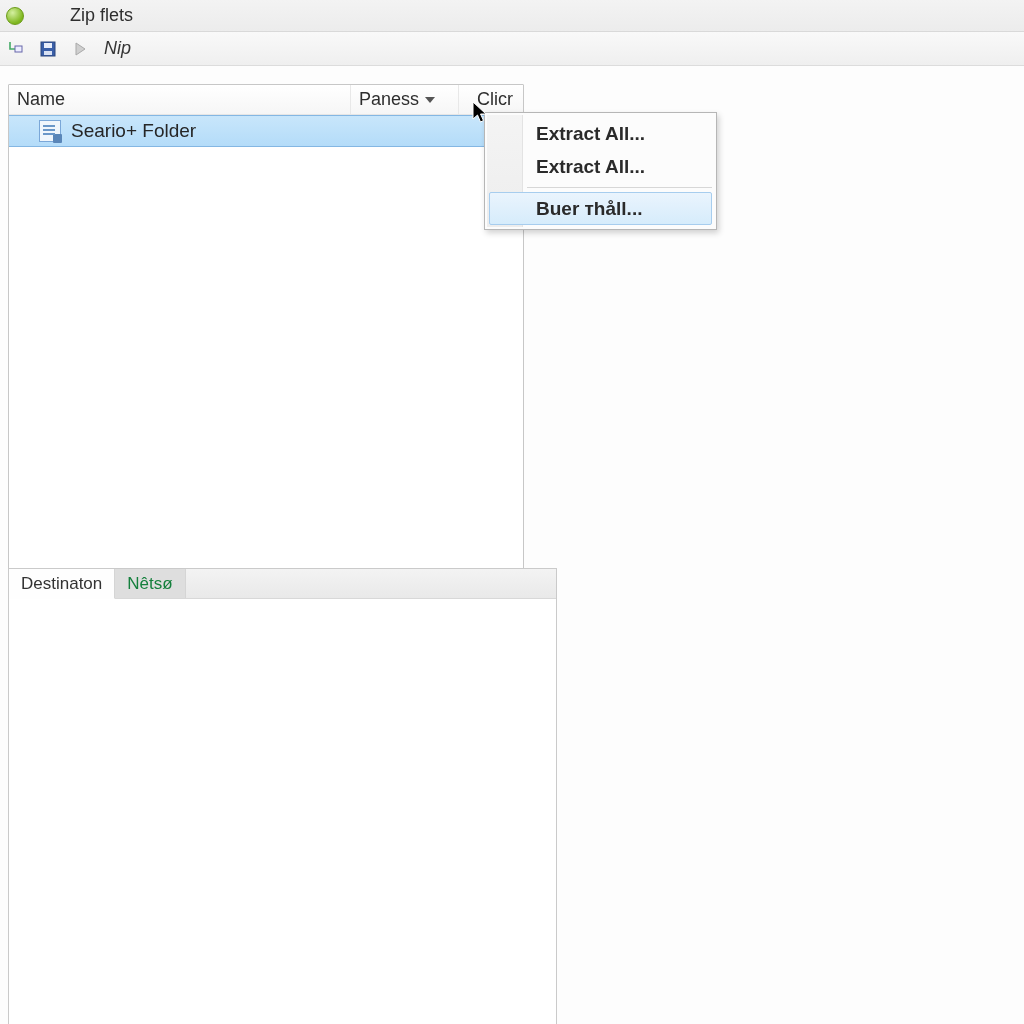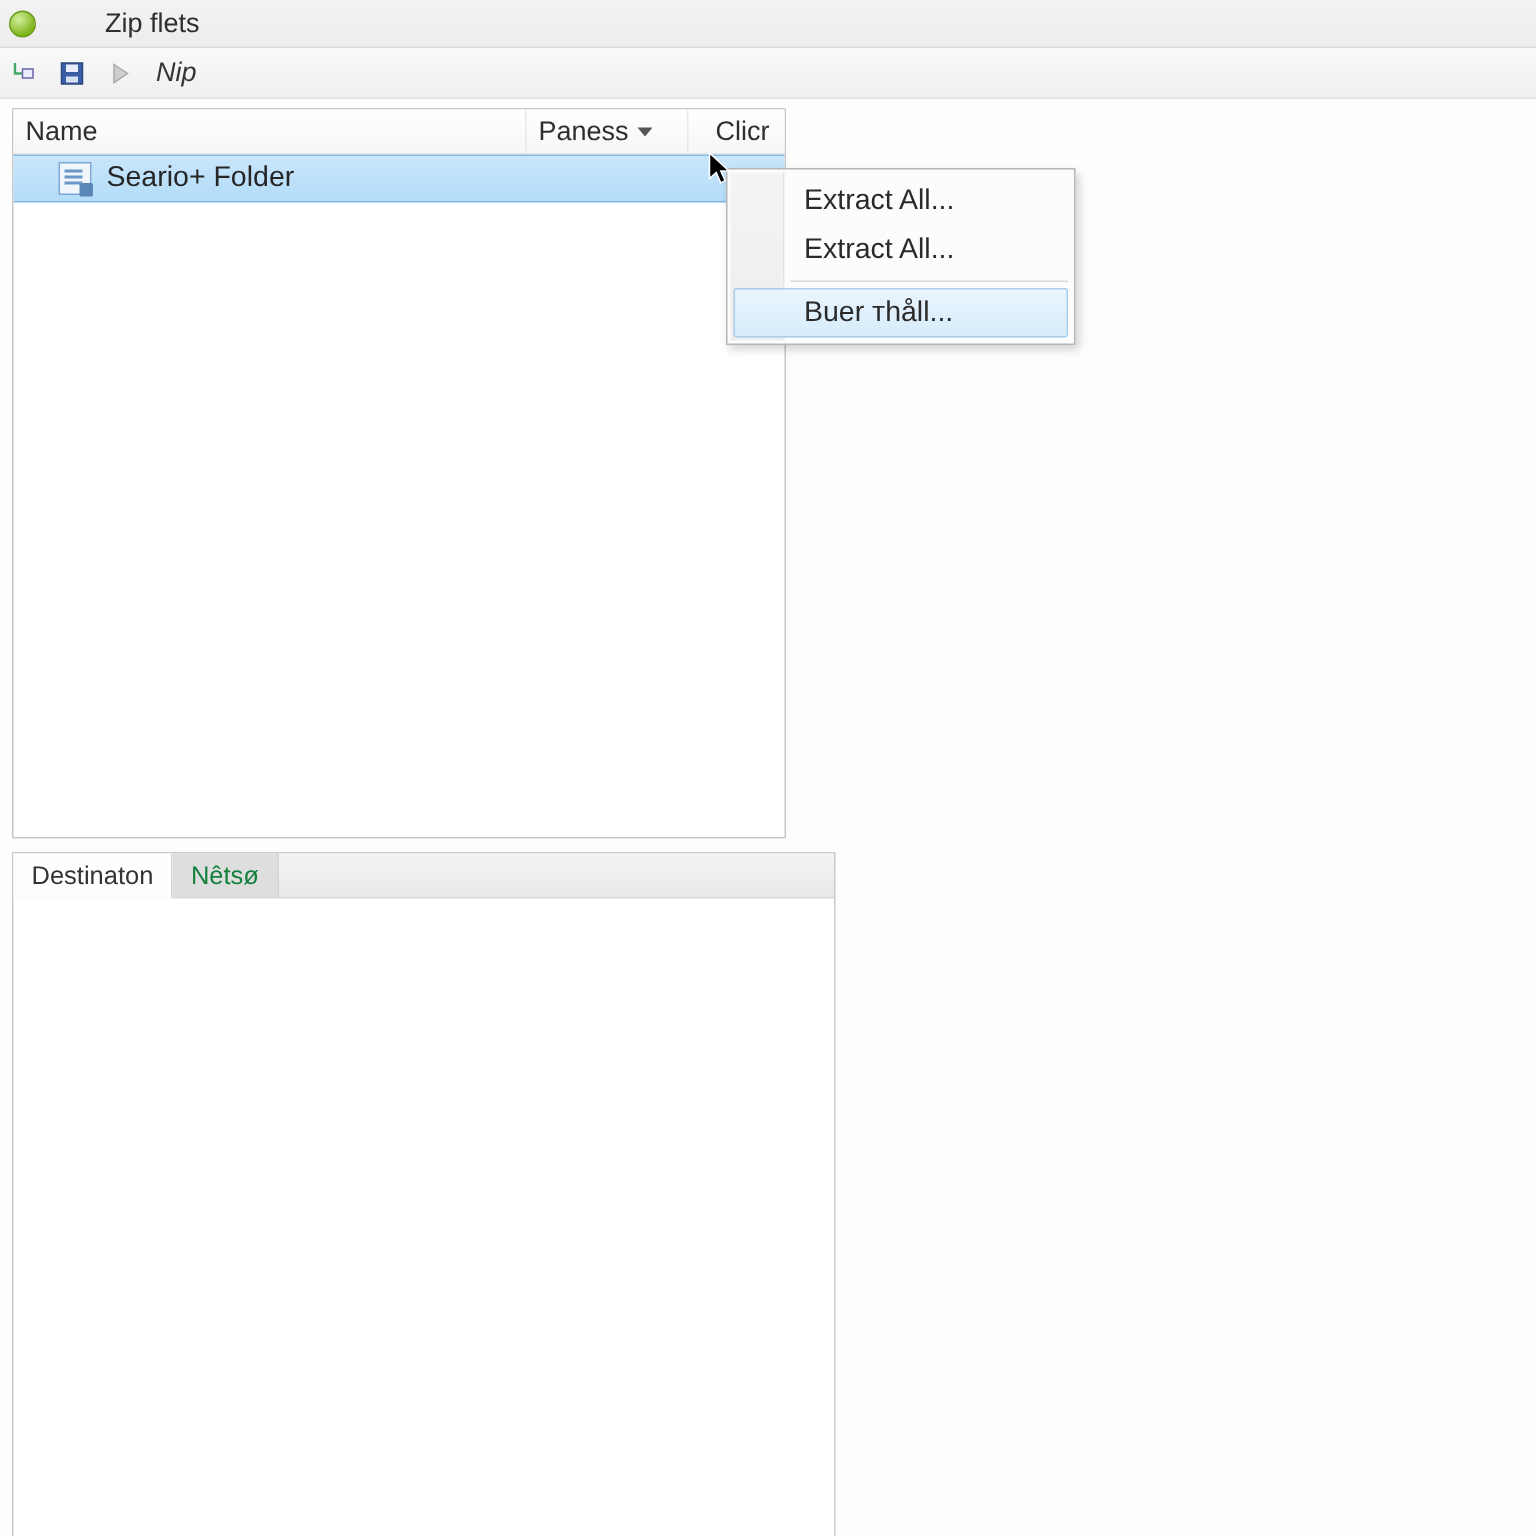--- a/index.html
+++ b/index.html
@@ -54,21 +54,21 @@
   .tool-icon svg { width: 18px; height: 18px; }
   .toolbar .nip {
     font-size: 18px;
     color: #353535;
     margin-left: 2px;
   }
 
   
   .list-panel {
     position: absolute;
-    left: 8px; top: 72px;
+    left: 8px; top: 84px;
     width: 516px; height: 487px;
     background: #ffffff;
     border: 1px solid #c7c7c7;
     border-radius: 1px;
   }
   .list-header {
     height: 30px;
     display: flex;
     align-items: center;
     border-bottom: 1px solid #e6e6e6;
@@ -154,21 +154,21 @@
     padding: 4px 2px;
     z-index: 30;
   }
   .menu-gutter {
     position: absolute;
     left: 2px; top: 2px; bottom: 2px;
     width: 36px;
     background: linear-gradient(#f4f4f4, #ededed);
     border-right: 1px solid #e3e3e3;
   }
-  .menu-items { position: relative; }
+  .menu-items { position: relative; font-weight: bold; }
   .menu-item {
     height: 33px;
     display: flex;
     align-items: center;
     padding-left: 46px;
     font-size: 19px;
     color: #2a2a2a;
     border: 1px solid transparent;
     border-radius: 2px;
     margin: 0 2px;

